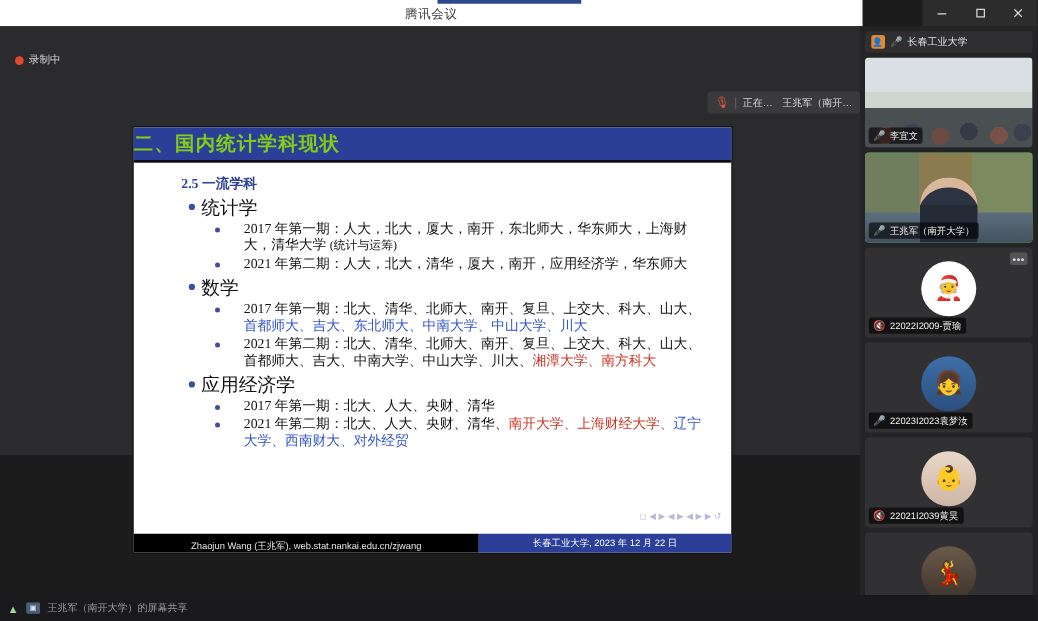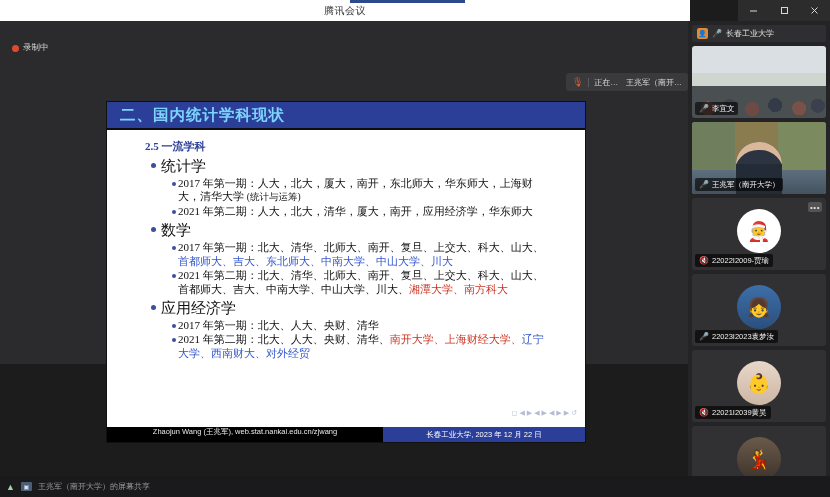--- a/index.html
+++ b/index.html
@@ -69,42 +69,42 @@
     width: 478px; height: 340px;
     background: #ffffff;
     box-shadow: 0 0 0 1px #101010;
   }
   .slide-title {
     height: 28px; background: #2b3f99;
     display: flex; align-items: center;
     border-bottom: 2px solid #0d0d0d;
   }
   .slide-title span {
-    color: #7dd3fc; font-size: 15.5px; font-weight: bold;
-    padding-left: 13px; letter-spacing: 1px;
+    color: #84cc16; font-size: 15.5px; font-weight: bold;
+    letter-spacing: 1px;
   }
   .slide-body {
     padding: 7px 8px 0 20px;
     height: 289px; position: relative; font-family: Liberation Serif, serif;
   }
   .sec-head {
     color: #2b3f99; font-size: 11px; font-weight: bold;
     margin: 2px 0 3px 18px;
   }
   .lvl1 {
     display: flex; align-items: flex-start; gap: 5px;
     margin: 3px 0 1px 24px;
   }
   .lvl1 .b {
     width: 5px; height: 5px; border-radius: 50%;
     background: #3b4f9e; margin-top: 6px; flex: none;
   }
   .lvl1 .t { font-size: 15px; color: #111; }
   .lvl2 {
-    display: flex; align-items: flex-start; gap: 2px;
+    display: flex; align-items: flex-start; gap: 19px;
     margin: 1px 0 1px 45px;
   }
   .lvl2 .b {
     width: 4px; height: 4px; border-radius: 50%;
     background: #3b4f9e; margin-top: 5px; flex: none;
   }
   .lvl2 .t {
     font-size: 11px; color: #111; line-height: 1.22;
     width: 372px;
   }
@@ -120,21 +120,21 @@
   .navsyms span {
     font-size: 7px; color: #5f6a9e;
   }
 
   .slide-foot {
     position: absolute; left: 0; bottom: 0;
     width: 478px; height: 15px; display: flex;
   }
   .foot-l {
     width: 276px; background: #000000;
-    display: flex; align-items: flex-start; justify-content: center;
+    display: flex; align-items: flex-end; justify-content: center;
   }
   .foot-l span { color: #e8e8e8; font-size: 7.5px; }
   .foot-r {
     flex: 1; background: #2b3f99;
     display: flex; align-items: center; justify-content: center;
   }
   .foot-r span { color: #ffffff; font-size: 7.5px; }
 
   
   .rail {

